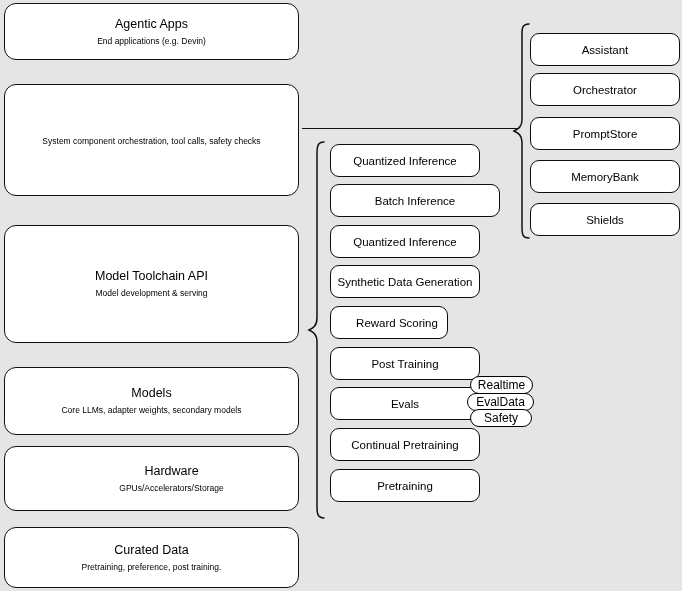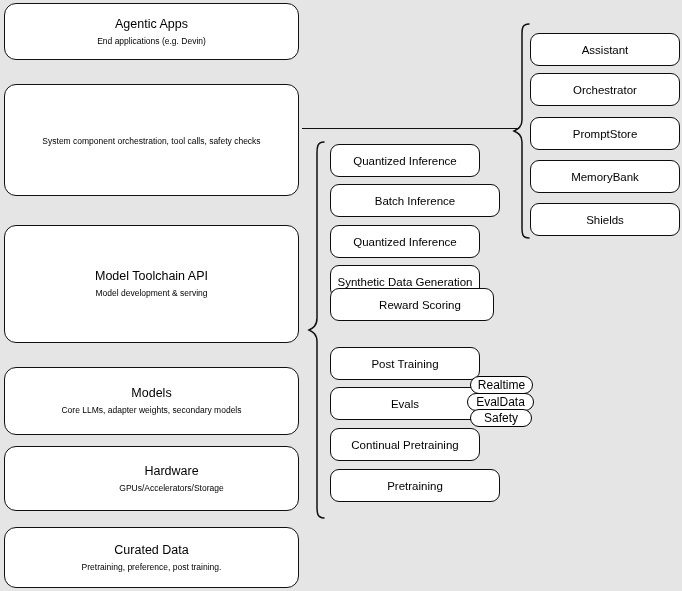--- a/index.html
+++ b/index.html
@@ -139,29 +139,29 @@
   </div>
 
   <div class="item-box" style="left:330px; top:144px; width:150px; height:33px;">Quantized Inference</div>
 
   <div class="item-box" style="left:330px; top:184px; width:170px; height:33px;">Batch Inference</div>
 
   <div class="item-box" style="left:330px; top:225px; width:150px; height:33px;">Quantized Inference</div>
 
   <div class="item-box" style="left:330px; top:265px; width:150px; height:33px;">Synthetic Data Generation</div>
 
-  <div class="item-box" style="left:330px; top:288px; width:164px; height:33px;padding-left:16px;">Reward Scoring</div>
+  <div class="item-box" style="left:330px; top:306px; width:118px; height:33px;padding-left:16px;">Reward Scoring</div>
 
   <div class="item-box" style="left:330px; top:347px; width:150px; height:33px;">Post Training</div>
 
   <div class="item-box" style="left:330px; top:387px; width:150px; height:33px;">Evals</div>
 
   <div class="item-box" style="left:330px; top:428px; width:150px; height:33px;">Continual Pretraining</div>
 
-  <div class="item-box" style="left:330px; top:469px; width:170px; height:33px;">Pretraining</div>
+  <div class="item-box" style="left:330px; top:469px; width:150px; height:33px;">Pretraining</div>
 
   <div class="tag-pill" style="left:470px; top:376px; width:63px; height:18px;">Realtime</div>
 
   <div class="tag-pill" style="left:467px; top:393px; width:67px; height:18px;">EvalData</div>
 
   <div class="tag-pill" style="left:470px; top:409px; width:62px; height:18px;">Safety</div>
 
   <div class="item-box" style="left:530px; top:33px; width:150px; height:33px;">Assistant</div>
 
   <div class="item-box" style="left:530px; top:73px; width:150px; height:33px;">Orchestrator</div>

